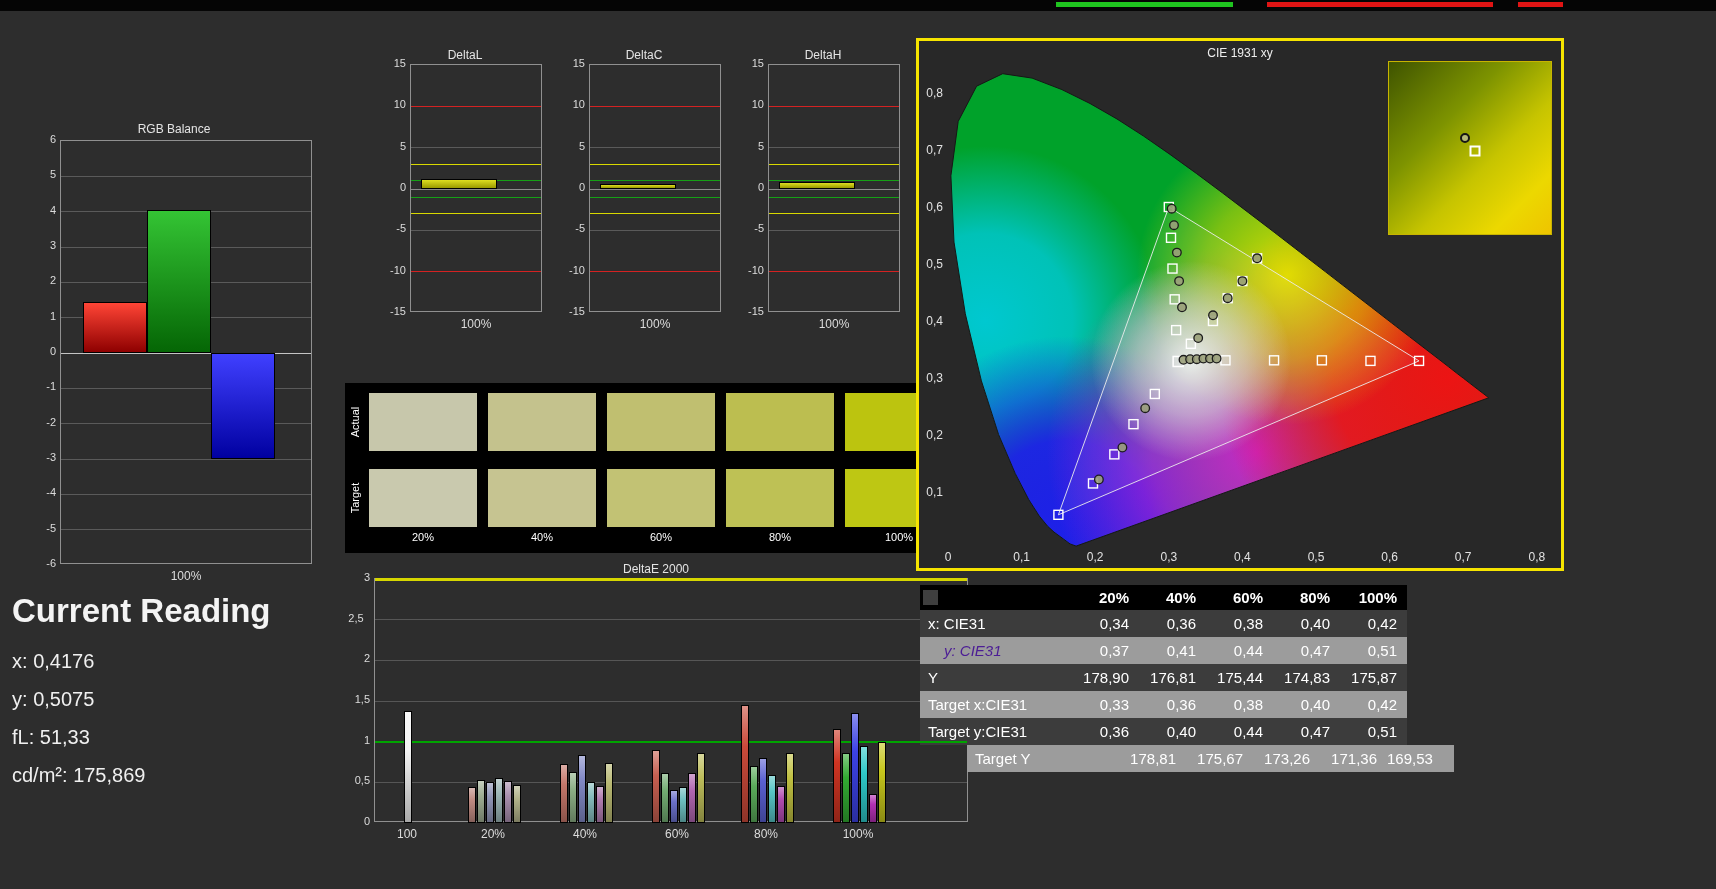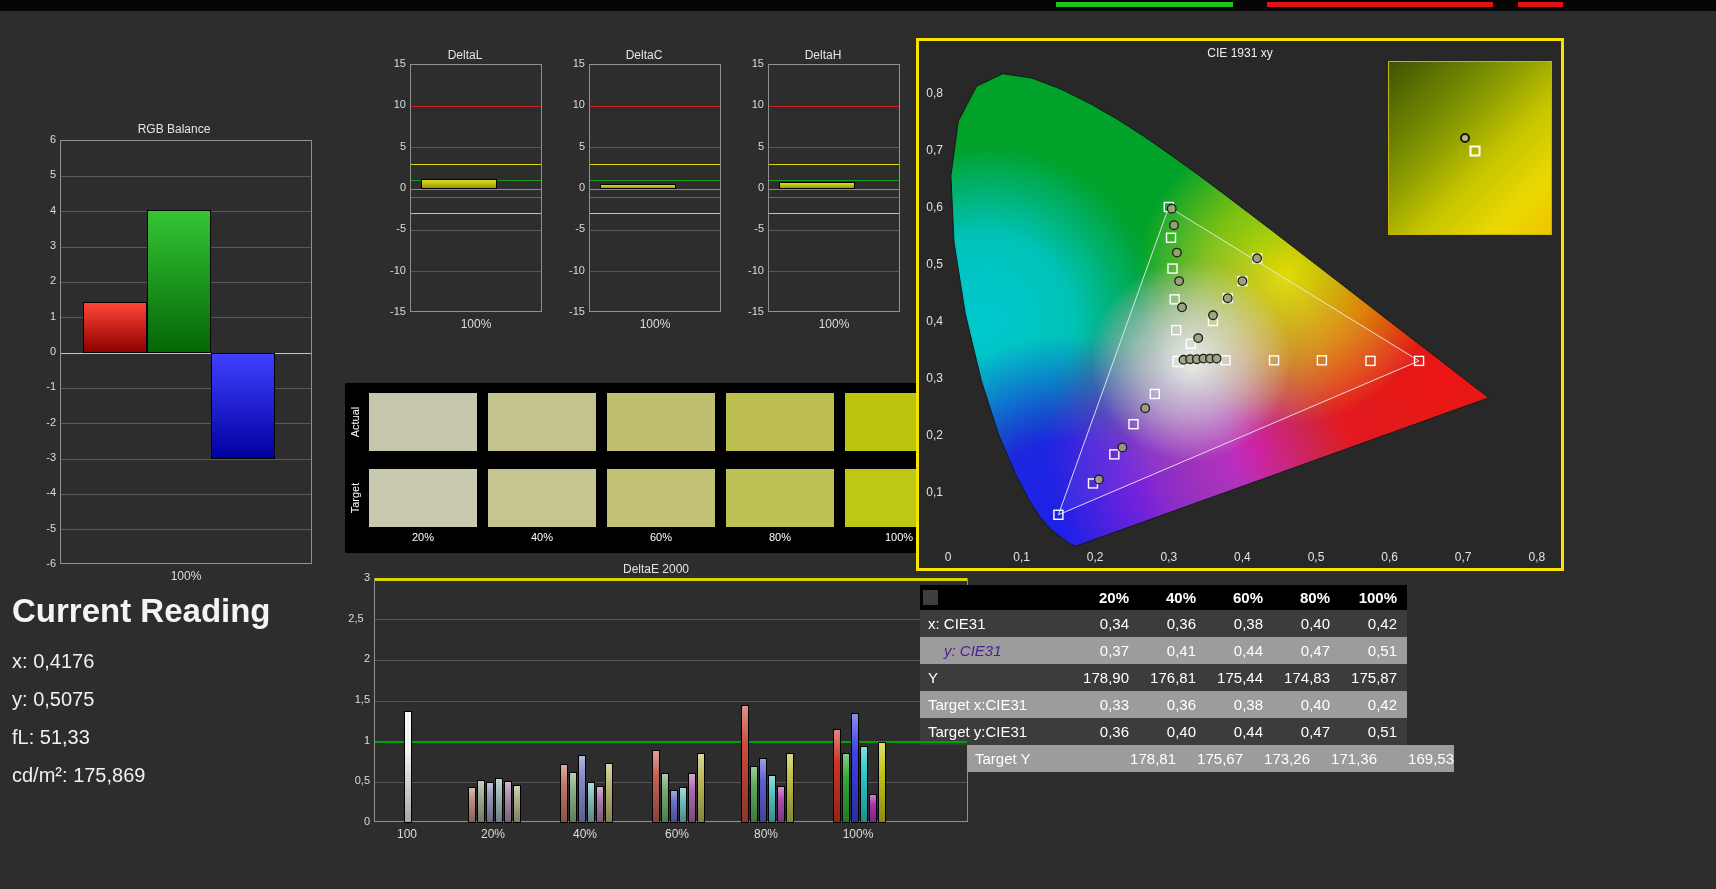--- a/index.html
+++ b/index.html
@@ -384,21 +384,21 @@
         <div style="width: 67px; text-align: right; padding-right: 10px; line-height: 27px; color: rgb(255, 255, 255);">0,44</div>
         <div style="width: 67px; text-align: right; padding-right: 10px; line-height: 27px; color: rgb(255, 255, 255);">0,47</div>
         <div style="width: 67px; text-align: right; padding-right: 10px; line-height: 27px; color: rgb(255, 255, 255);">0,51</div>
       </div>
       <div style="position: absolute; left: 0px; top: 160px; width: 487px; height: 27px; background: rgb(156, 156, 156); display: flex; margin-left: 47px;">
         <div style="width: 152px; padding-left: 8px; line-height: 27px; color: rgb(255, 255, 255);">Target Y</div>
         <div style="width: 67px; text-align: right; padding-right: 10px; line-height: 27px; color: rgb(255, 255, 255);">178,81</div>
         <div style="width: 67px; text-align: right; padding-right: 10px; line-height: 27px; color: rgb(255, 255, 255);">175,67</div>
         <div style="width: 67px; text-align: right; padding-right: 10px; line-height: 27px; color: rgb(255, 255, 255);">173,26</div>
         <div style="width: 67px; text-align: right; padding-right: 10px; line-height: 27px; color: rgb(255, 255, 255);">171,36</div>
-        <div style="width: 67px; text-align: right; line-height: 27px; color: rgb(255, 255, 255);">169,53</div>
+        <div style="width: 67px; text-align: left; padding-right: 10px; line-height: 27px; color: rgb(255, 255, 255);">169,53</div>
       </div>
     </div>
 
   <div class="abs" id="current-reading">
     <h2>Current Reading</h2>
     <div class="cr-line">
       <span>x:</span>
       <span>0,4176</span>
     </div>
     <div class="cr-line">

